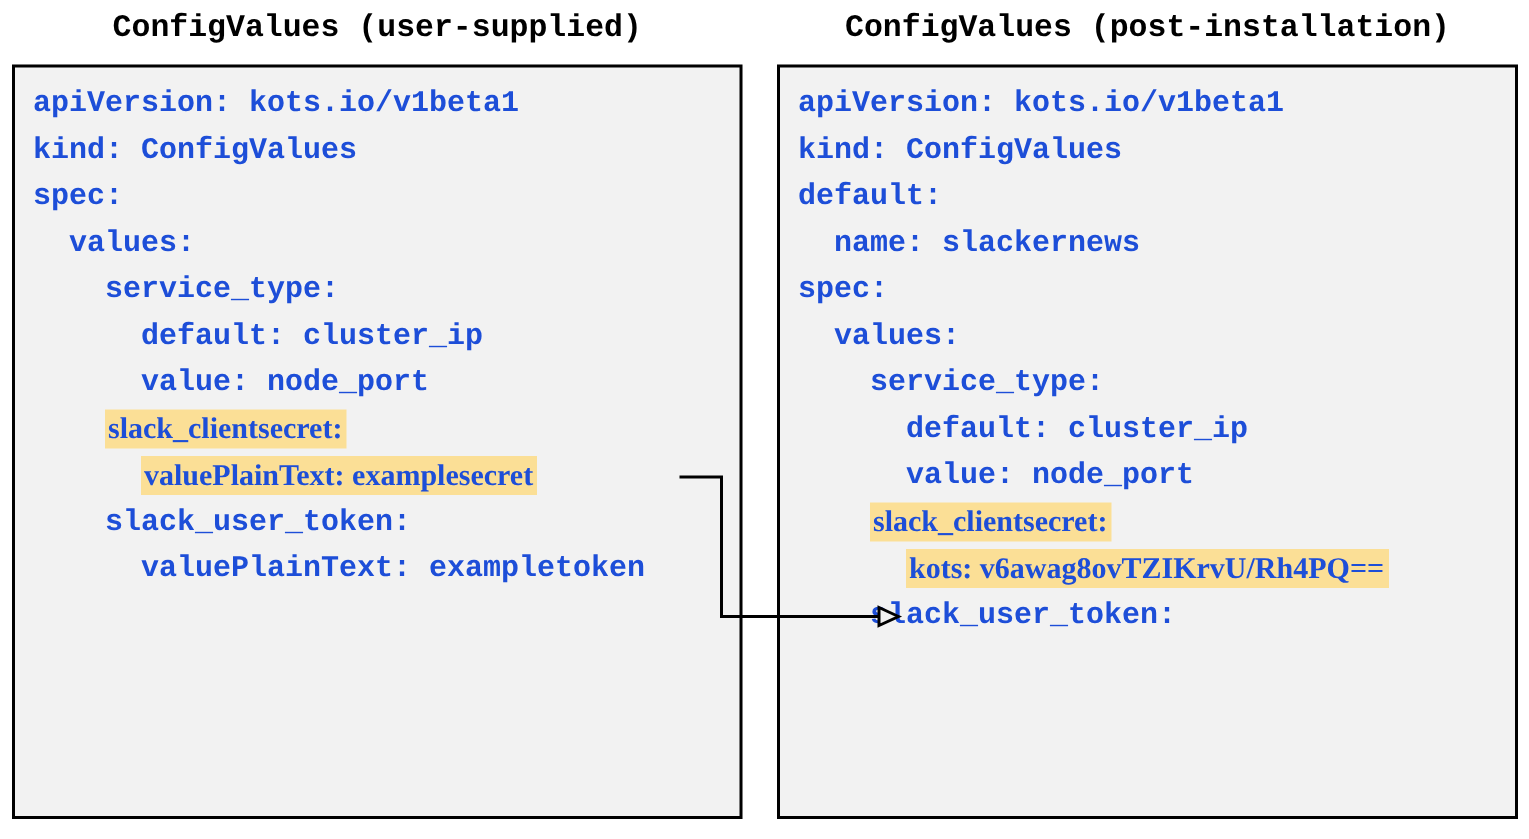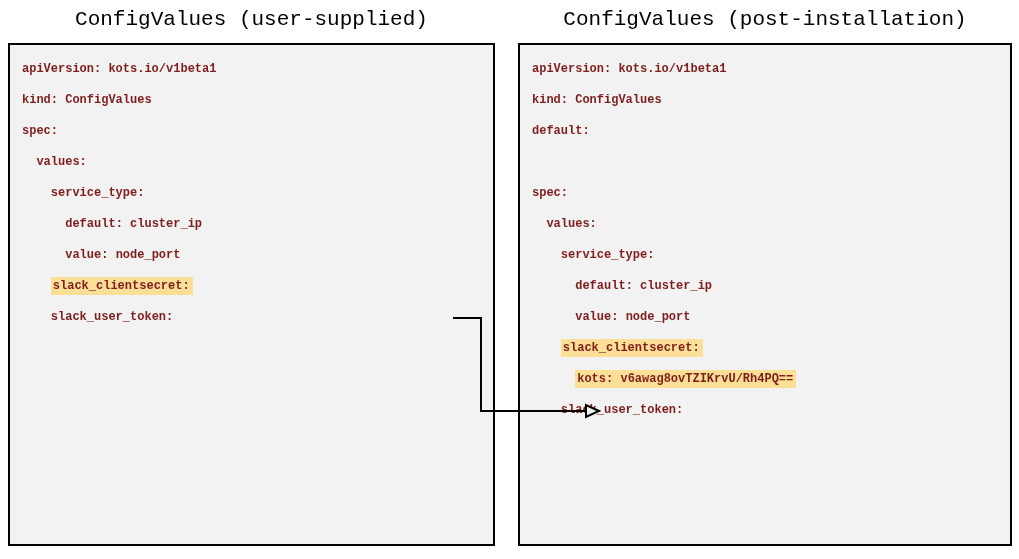--- a/index.html
+++ b/index.html
@@ -7,51 +7,52 @@
     width: 1019px; height: 559px;
     background: #ffffff;
     font-family: "Liberation Mono", "DejaVu Sans Mono", monospace;
     overflow: hidden;
     position: relative;
   }
   .panel-title {
     position: absolute;
     top: 8px;
     text-align: center;
-    font-weight: normal;
+    font-weight: bold;
     font-size: 21px;
     color: #000;
     letter-spacing: 0px;
     white-space: pre;
   }
   #title-left  { left: 8px;   width: 487px; }
   #title-right { left: 518px; width: 494px; }
   .codebox {
     position: absolute;
     top: 43px;
     height: 503px;
     background: #f2f2f2;
     border: 2px solid #000;
     padding: 9px 6px 9px 12px;
     overflow: hidden;
   }
   #box-left  { left: 8px;   width: 487px; }
   #box-right { left: 518px; width: 494px; }
   .code-line {
-    font-size: 12px;
+    font-size: 20px;
     font-weight: bold;
     line-height: 31px;
     height: 31px;
-    color: #7f1d1d;
+    color: #1d4ed8;
     white-space: pre;
   }
   .code-line .indent { white-space: pre; }
   .code-line .hl {
     background: #fbdf96;
     padding: 2px 3px 2px 2px;
+    font-family: Liberation Serif, serif;
   }
   #arrow-overlay {
     position: absolute;
     left: 0; top: 0;
     width: 1019px; height: 559px;
     pointer-events: none;
   }
 </style>
 </head>
 <body>
@@ -62,29 +63,30 @@
 
 <div class="codebox" id="box-left">
     <div class="code-line"><span class="indent"></span><span>apiVersion: kots.io/v1beta1</span></div>
     <div class="code-line"><span class="indent"></span><span>kind: ConfigValues</span></div>
     <div class="code-line"><span class="indent"></span><span>spec:</span></div>
     <div class="code-line"><span class="indent">  </span><span>values:</span></div>
     <div class="code-line"><span class="indent">    </span><span>service_type:</span></div>
     <div class="code-line"><span class="indent">      </span><span>default: cluster_ip</span></div>
     <div class="code-line"><span class="indent">      </span><span>value: node_port</span></div>
     <div class="code-line"><span class="indent">    </span><span class="hl">slack_clientsecret:</span></div>
+    <div class="code-line"><span class="indent">      </span><span class="hl">valuePlainText: examplesecret</span></div>
     <div class="code-line"><span class="indent">    </span><span>slack_user_token:</span></div>
-    <div class="code-line"><span class="indent">      </span></div>
+    <div class="code-line"><span class="indent">      </span><span>valuePlainText: exampletoken</span></div>
   </div>
 
 <div class="codebox" id="box-right">
     <div class="code-line"><span class="indent"></span><span>apiVersion: kots.io/v1beta1</span></div>
     <div class="code-line"><span class="indent"></span><span>kind: ConfigValues</span></div>
     <div class="code-line"><span class="indent"></span><span>default:</span></div>
-    <div class="code-line"><span class="indent">  </span></div>
+    <div class="code-line"><span class="indent">  </span><span>name: slackernews</span></div>
     <div class="code-line"><span class="indent"></span><span>spec:</span></div>
     <div class="code-line"><span class="indent">  </span><span>values:</span></div>
     <div class="code-line"><span class="indent">    </span><span>service_type:</span></div>
     <div class="code-line"><span class="indent">      </span><span>default: cluster_ip</span></div>
     <div class="code-line"><span class="indent">      </span><span>value: node_port</span></div>
     <div class="code-line"><span class="indent">    </span><span class="hl">slack_clientsecret:</span></div>
     <div class="code-line"><span class="indent">      </span><span class="hl">kots: v6awag8ovTZIKrvU/Rh4PQ==</span></div>
     <div class="code-line"><span class="indent">    </span><span>slack_user_token:</span></div>
   </div>
 

